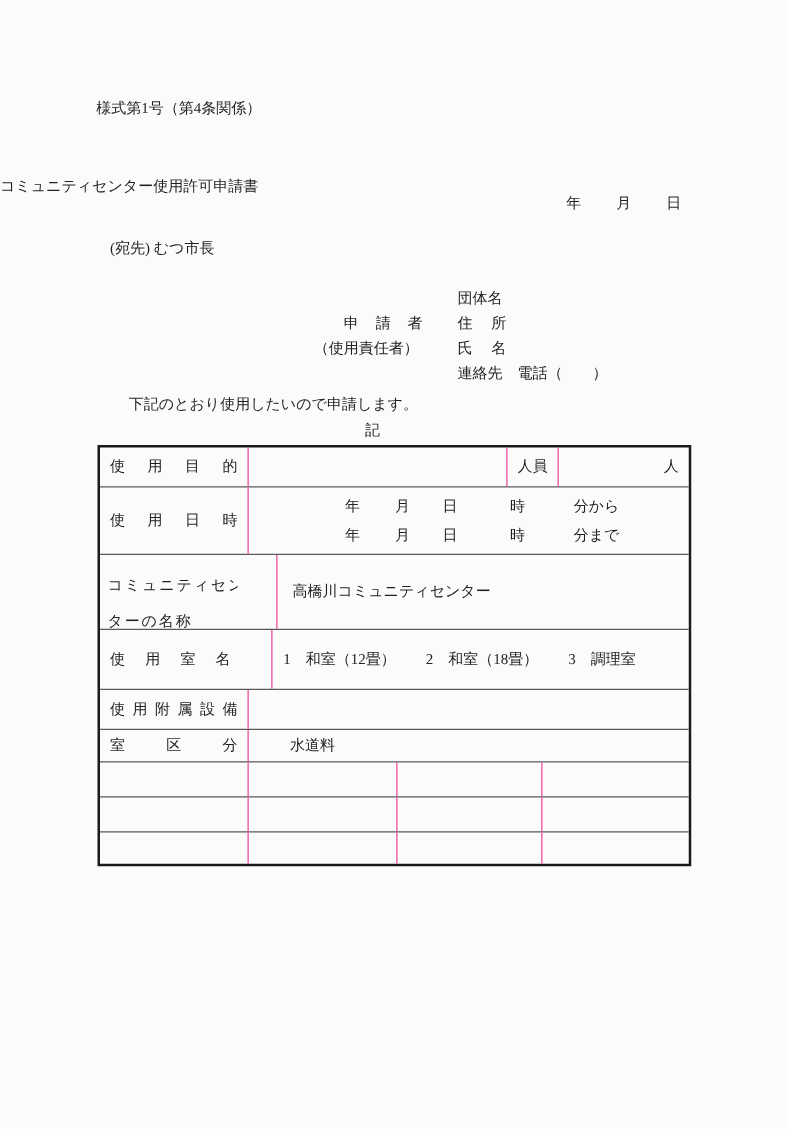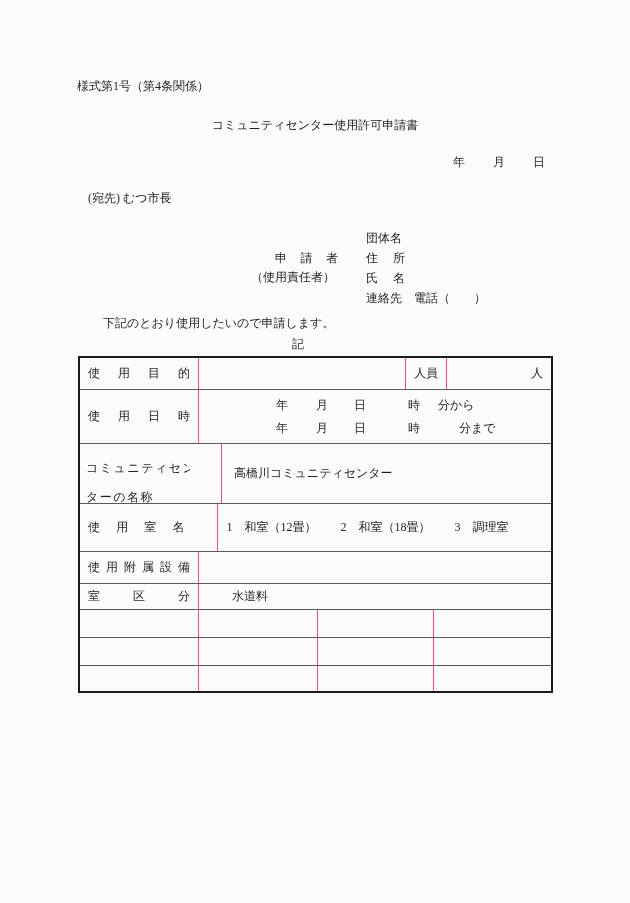--- a/index.html
+++ b/index.html
@@ -8,21 +8,21 @@
     position:relative;
     width:630px;height:903px;
     background:#fbfbfb;
     color:#1f1f1f;
     font-family:"Liberation Serif","DejaVu Serif",serif;
     font-size:12px;
     line-height:15px;
     overflow:hidden;
   }
   .abs{position:absolute;white-space:nowrap;}
-  .center{left:0;right:0;text-align:center;}
+  .center{left:0;right:0;text-align:left;margin-top:24px;}
   .just{display:flex;justify-content:space-between;}
   
   .date-line{display:flex;gap:28px;}
   
   .form-table{
     position:absolute;left:78px;top:356px;
     width:475px;height:337px;
     border:2px solid #1a1a1a;
     box-sizing:border-box;
     background:#fbfbfb;
@@ -78,21 +78,21 @@
       <span>申</span>
       <span>請</span>
       <span>者</span>
     </div>
 
   <div class="abs just" style="left:366px;top:251px;width:39px;">
       <span>住</span>
       <span>所</span>
     </div>
 
-  <div class="abs" style="left:251px;top:271px;font-family:Liberation Mono, monospace;">（使用責任者）</div>
+  <div class="abs" style="left:251px;top:271px;">（使用責任者）</div>
 
   <div class="abs just" style="left:366px;top:271px;width:39px;">
       <span>氏</span>
       <span>名</span>
     </div>
 
   <div class="abs" style="left:366px;top:291px;">連絡先　電話（　　）</div>
 
   <div class="abs" style="left:103px;top:316px;">下記のとおり使用したいので申請します。</div>
 
@@ -115,21 +115,21 @@
     <div class="trow" style="height:54px;">
       <div class="cell jcell" style="width:118px;">
           <span>使</span>
           <span>用</span>
           <span>日</span>
           <span>時</span>
         </div>
       <div class="cell" style="width:353px;">
         <div class="dtwrap">
           <div class="dtline">
-            <span style="margin-left:77px;">年</span><span style="margin-left:28px;">月</span><span style="margin-left:26px;">日</span><span style="margin-left:42px;">時</span><span style="margin-left:18px;">分から</span>
+            <span style="margin-left:77px;">年</span><span style="margin-left:28px;">月</span><span style="margin-left:26px;">日</span><span style="margin-left:42px;">時</span><span style="margin-left:39px;">分から</span>
           </div>
           <div class="dtline">
             <span style="margin-left:77px;">年</span><span style="margin-left:28px;">月</span><span style="margin-left:26px;">日</span><span style="margin-left:42px;">時</span><span style="margin-left:39px;">分まで</span>
           </div>
         </div>
       </div>
     </div>
 
     <div class="trow" style="height:60px;">
       <div class="cell wraplabel" style="width:118px;">

